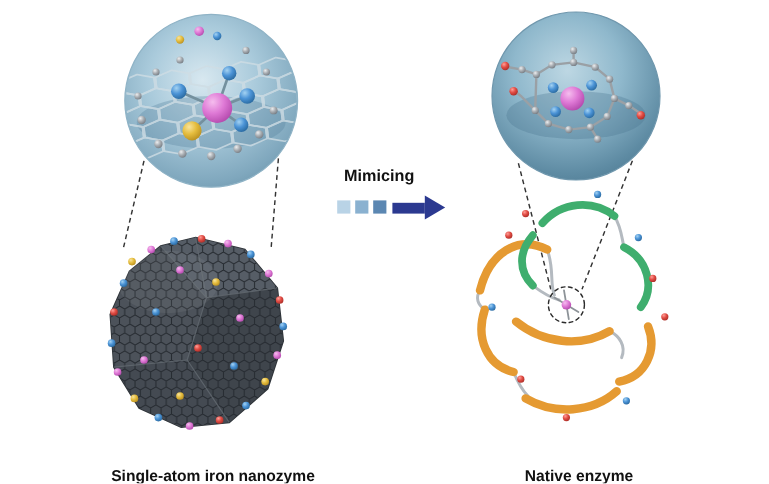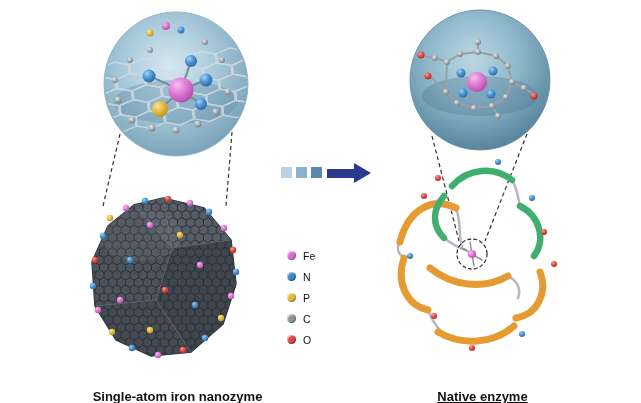--- a/index.html
+++ b/index.html
@@ -1,21 +1,21 @@
 <!DOCTYPE html>
 <html><head>
 <meta charset="utf-8">
 <style>
   * { margin:0; padding:0; box-sizing:border-box; }
   body { font-family:"Liberation Sans", sans-serif; background:#ffffff; }
   .canvas { position:relative; width:641px; height:403px; background:#ffffff; overflow:hidden; }
   .fig-svg { position:absolute; left:0; top:0; }
   .caption { position:absolute; top:372px; font-size:13px; font-weight:bold; color:#111; text-align:center;margin-top:17px; }
   .caption.left { left:55px; width:245px; }
-  .caption.right { left:390px; width:185px;text-decoration:underline; }
+  .caption.right { left:390px; width:185px; }
   .mimic-label { position:absolute; left:268px; top:139px; width:96px; text-align:center;
                  font-size:13.5px; font-weight:bold; color:#111; }
   .grad-squares { position:absolute; left:281px; top:167px; display:flex; gap:4px; }
   .grad-squares span { width:11px; height:11px; display:inline-block; }
   .mimic-arrow { position:absolute; left:327px; top:163px; width:46px; height:20px; }
   .arrow-shaft { position:absolute; left:0; top:6px; width:27px; height:9px; background:#2b3990; }
   .arrow-head { position:absolute; left:27px; top:0; width:0; height:0;
                 border-top:10px solid transparent; border-bottom:10px solid transparent;
                 border-left:17px solid #2b3990; }
   .legend { position:absolute; left:287px; top:245px; }
@@ -303,49 +303,28 @@
 
       <g>
         <line x1="462" y1="248" x2="482" y2="260" stroke="#8d9398" stroke-width="1.5"></line>
         <line x1="470" y1="242" x2="474" y2="266" stroke="#8d9398" stroke-width="1.5"></line>
         <circle cx="472" cy="254" r="15" stroke="#2b2b2b" stroke-width="1.2" stroke-dasharray="3,3" fill="none"></circle>
         <circle cx="472" cy="254" r="4" fill="url(#gFe)"></circle>
       </g>
     </g>
   </svg>
 
+  <div class="mimic-label">Mimicing</div>
   <div class="grad-squares">
     <span style="background-color: rgb(185, 211, 230);"></span>
     <span style="background-color: rgb(138, 177, 208);"></span>
     <span style="background-color: rgb(91, 135, 178);"></span>
   </div>
   <div class="mimic-arrow">
     <span class="arrow-shaft" style="background-color: rgb(43, 57, 144);"></span>
     <span class="arrow-head" style="border-left-color: rgb(43, 57, 144);"></span>
   </div>
 
-  <div class="legend">
-    <div class="legend-row">
-      <span class="legend-dot" style="background-color: rgb(218, 110, 214);"></span>
-      <span class="legend-label">Fe</span>
-    </div>
-    <div class="legend-row">
-      <span class="legend-dot" style="background-color: rgb(61, 135, 203);"></span>
-      <span class="legend-label">N</span>
-    </div>
-    <div class="legend-row">
-      <span class="legend-dot" style="background-color: rgb(226, 185, 60);"></span>
-      <span class="legend-label">P</span>
-    </div>
-    <div class="legend-row">
-      <span class="legend-dot" style="background-color: rgb(144, 149, 154);"></span>
-      <span class="legend-label">C</span>
-    </div>
-    <div class="legend-row">
-      <span class="legend-dot" style="background-color: rgb(224, 71, 65);"></span>
-      <span class="legend-label">O</span>
-    </div>
-  </div>
 
   <div class="caption left">Single-atom iron nanozyme</div>
   <div class="caption right">Native enzyme</div>
 
 </div>
 
 </body></html>

